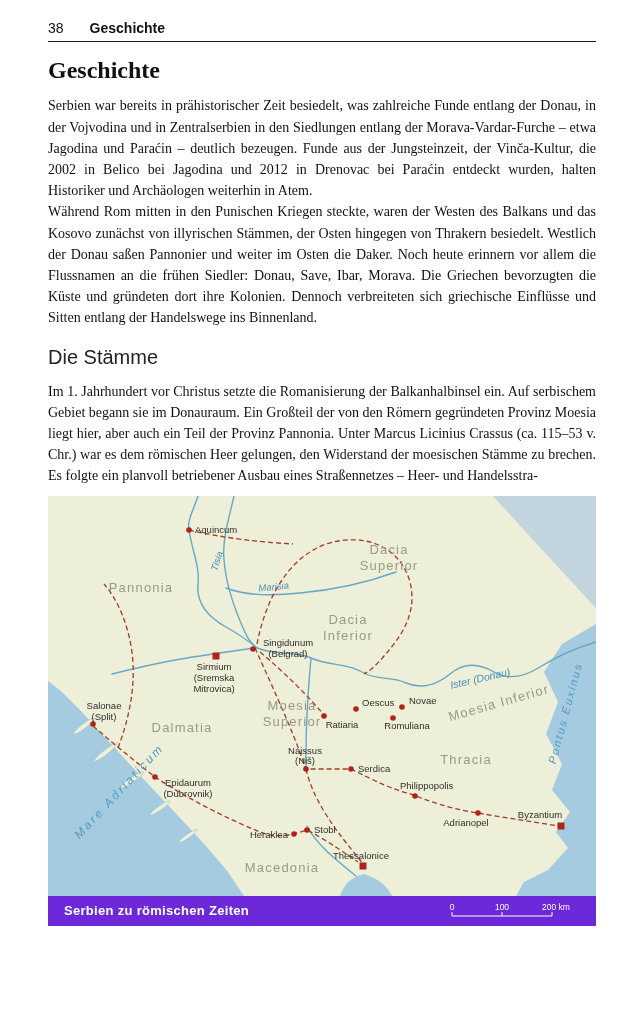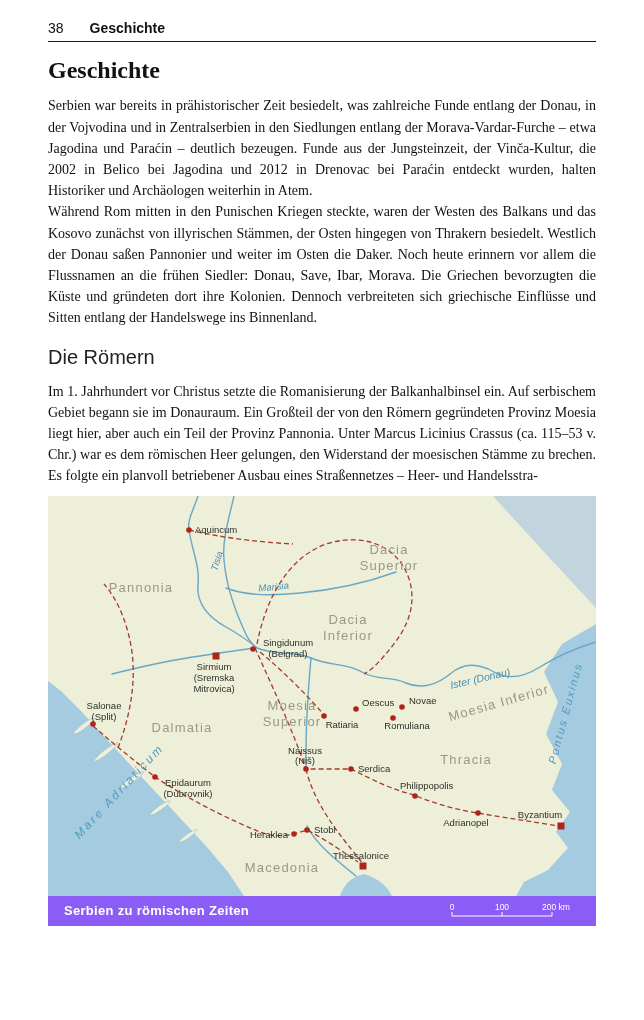--- a/index.html
+++ b/index.html
@@ -50,21 +50,21 @@
   .map-svg .sea-label { font-size: 11px; fill: #539bc1; font-style: italic; letter-spacing: 2px; }
   .map-svg .sea-label.big { font-size: 12px; letter-spacing: 2.5px; }
   .map-svg .river { stroke: #68a7c5; stroke-width: 1.4; fill: none; stroke-linecap: round; }
   .map-svg .road  { stroke: #a53a2a; stroke-width: 1.3; fill: none; stroke-dasharray: 5 3; }
   .map-svg .dot { fill: #ae241a; }
   .map-svg .sq  { fill: #ae241a; }
 
   figcaption.map-caption {
     box-sizing: border-box;
     width: 548px; height: 30px;
-    background: #8b5cf6; color: #ffffff;
+    background: #6d28d9; color: #ffffff;
     display: flex; align-items: center; justify-content: space-between;
     padding: 0 14px 0 16px;
   }
   .map-caption-text {
     font-family: "Liberation Sans", sans-serif;
     font-weight: 700; font-size: 13px; letter-spacing: 0.3px;
   }
   .scale-svg text { font-family: "Liberation Sans", sans-serif; font-size: 8.5px; fill: #ffffff; }
   .scale-svg line { stroke: #ffffff; stroke-width: 1; }
 </style>
@@ -76,21 +76,21 @@
   <header class="running-head">
     <span class="page-num">38</span>
     <span class="section">Geschichte</span>
   </header>
 
   <h1 class="title">Geschichte</h1>
 
   <p class="body">Serbien war bereits in prähistorischer Zeit besiedelt, was zahlreiche Funde entlang der Donau, in der Vojvodina und in Zentralserbien in den Siedlungen entlang der Morava-Vardar-Furche – etwa Jagodina und Paraćin – deutlich bezeugen. Funde aus der Jungsteinzeit, der Vinča-Kultur, die 2002 in Belico bei Jagodina und 2012 in Drenovac bei Paraćin entdeckt wurden, halten Historiker und Archäologen weiterhin in Atem.</p>
   <p class="body">Während Rom mitten in den Punischen Kriegen steckte, waren der Westen des Balkans und das Kosovo zunächst von illyrischen Stämmen, der Osten hingegen von Thrakern besiedelt. Westlich der Donau saßen Pannonier und weiter im Osten die Daker. Noch heute erinnern vor allem die Flussnamen an die frühen Siedler: Donau, Save, Ibar, Morava. Die Griechen bevorzugten die Küste und gründeten dort ihre Kolonien. Dennoch verbreiteten sich griechische Einflüsse und Sitten entlang der Handelswege ins Binnenland.</p>
 
-  <h2 class="subheading">Die Römern</h2>
+  <h2 class="subheading">Die Stämme</h2>
 
   <p class="body">Im 1. Jahrhundert vor Christus setzte die Romanisierung der Balkanhalbinsel ein. Auf serbischem Gebiet begann sie im Donauraum. Ein Großteil der von den Römern gegründeten Provinz Moesia liegt hier, aber auch ein Teil der Provinz Pannonia. Unter Marcus Licinius Crassus (ca. 115–53 v. Chr.) war es dem römischen Heer gelungen, den Widerstand der moesischen Stämme zu brechen. Es folgte ein planvoll betriebener Ausbau eines Straßennetzes – Heer- und Handelsstra-</p>
 
   <figure class="map">
     <svg class="map-svg" width="548" height="400" viewBox="0 0 548 400">
 
       <rect width="548" height="400" fill="#edefd8"></rect>
 
       <path d="M445,0 L548,0 L548,112 Q492,52 445,0 Z" fill="#c2d5df"></path>
 

